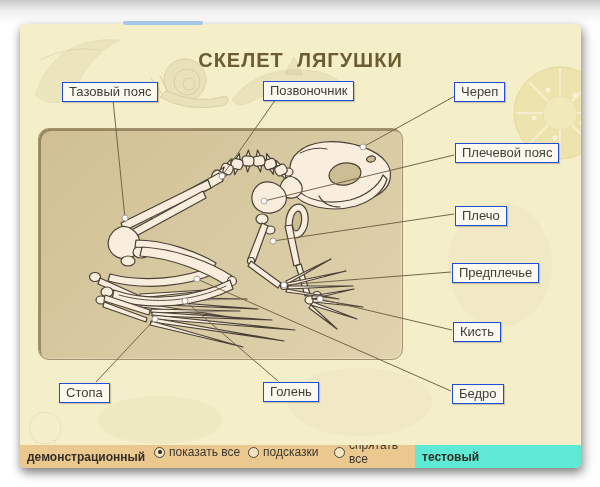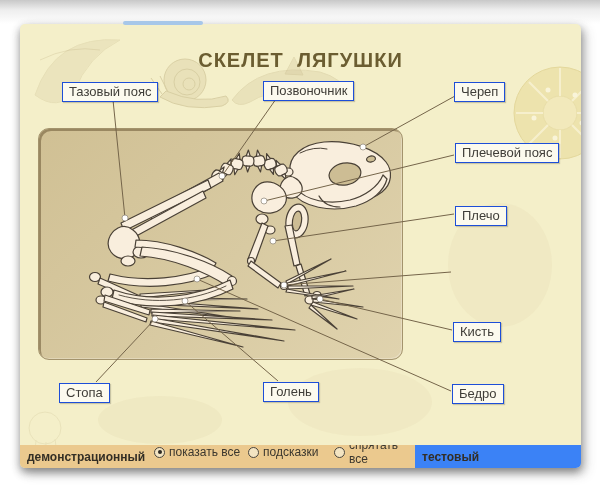--- a/index.html
+++ b/index.html
@@ -33,21 +33,21 @@
     position:absolute;background:#fcfaee;border:1px solid #1d4ed8;
     padding:1px 6px 2px;font-size:13px;line-height:15px;color:#3f3d38;
     white-space:nowrap;box-shadow:1px 1px 1px rgba(0,0,0,.18);
     cursor:default;
   }
   .bar{
     position:absolute;left:0;right:0;bottom:0;height:23px;display:flex;
     border-radius:0 0 5px 5px;overflow:hidden;font-size:12px;justify-content:center;
   }
   .bar-left{width:395px;background:#ebc98e;position:relative;display:flex;align-items:center;}
-  .bar-right{flex:1;background:#3b82f6;display:flex;align-items:center;}
+  .bar-right{flex:1;background:#5eead4;display:flex;align-items:center;}
   .mode{font-weight:bold;color:#332e25;margin-left:7px;cursor:default;}
   .bar-right .mode{color:#3e3categ520;}
   .opt{position:absolute;top:0;height:14px;display:flex;align-items:center;gap:4px;color:#3b372e;cursor:default;}
   .opt1{left:134px}.opt2{left:228px}.opt3{left:314px}
   .radio{width:11px;height:11px;border:1px solid #4a463e;border-radius:50%;
     background:#f3e4c2;box-sizing:border-box;position:relative;flex:0 0 auto;}
   .radio.sel::after{content:"";position:absolute;left:2.5px;top:2.5px;width:4px;height:4px;
     border-radius:50%;background:#2c2822;}
 </style>
 </head>
@@ -215,20 +215,21 @@
       <circle cx="185" cy="301" r="3"></circle>
       <circle cx="155" cy="319" r="3"></circle>
     </g>
   </svg>
 
   <div class="callout" style="left:42px;top:58px">Тазовый пояс</div>
   <div class="callout" style="left:243px;top:57px">Позвоночник</div>
   <div class="callout" style="left:434px;top:58px">Череп</div>
   <div class="callout" style="left:435px;top:119px">Плечевой пояс</div>
   <div class="callout" style="left:435px;top:182px">Плечо</div>
+  <div class="callout" style="left:432px;top:239px">Предплечье</div>
   <div class="callout" style="left:433px;top:298px">Кисть</div>
   <div class="callout" style="left:432px;top:360px">Бедро</div>
   <div class="callout" style="left:243px;top:358px">Голень</div>
   <div class="callout" style="left:39px;top:359px">Стопа</div>
 
   <div class="bar">
     <div class="bar-left">
       <span class="mode">демонстрационный</span>
       <span class="opt opt1">
         <span class="radio sel"></span>

